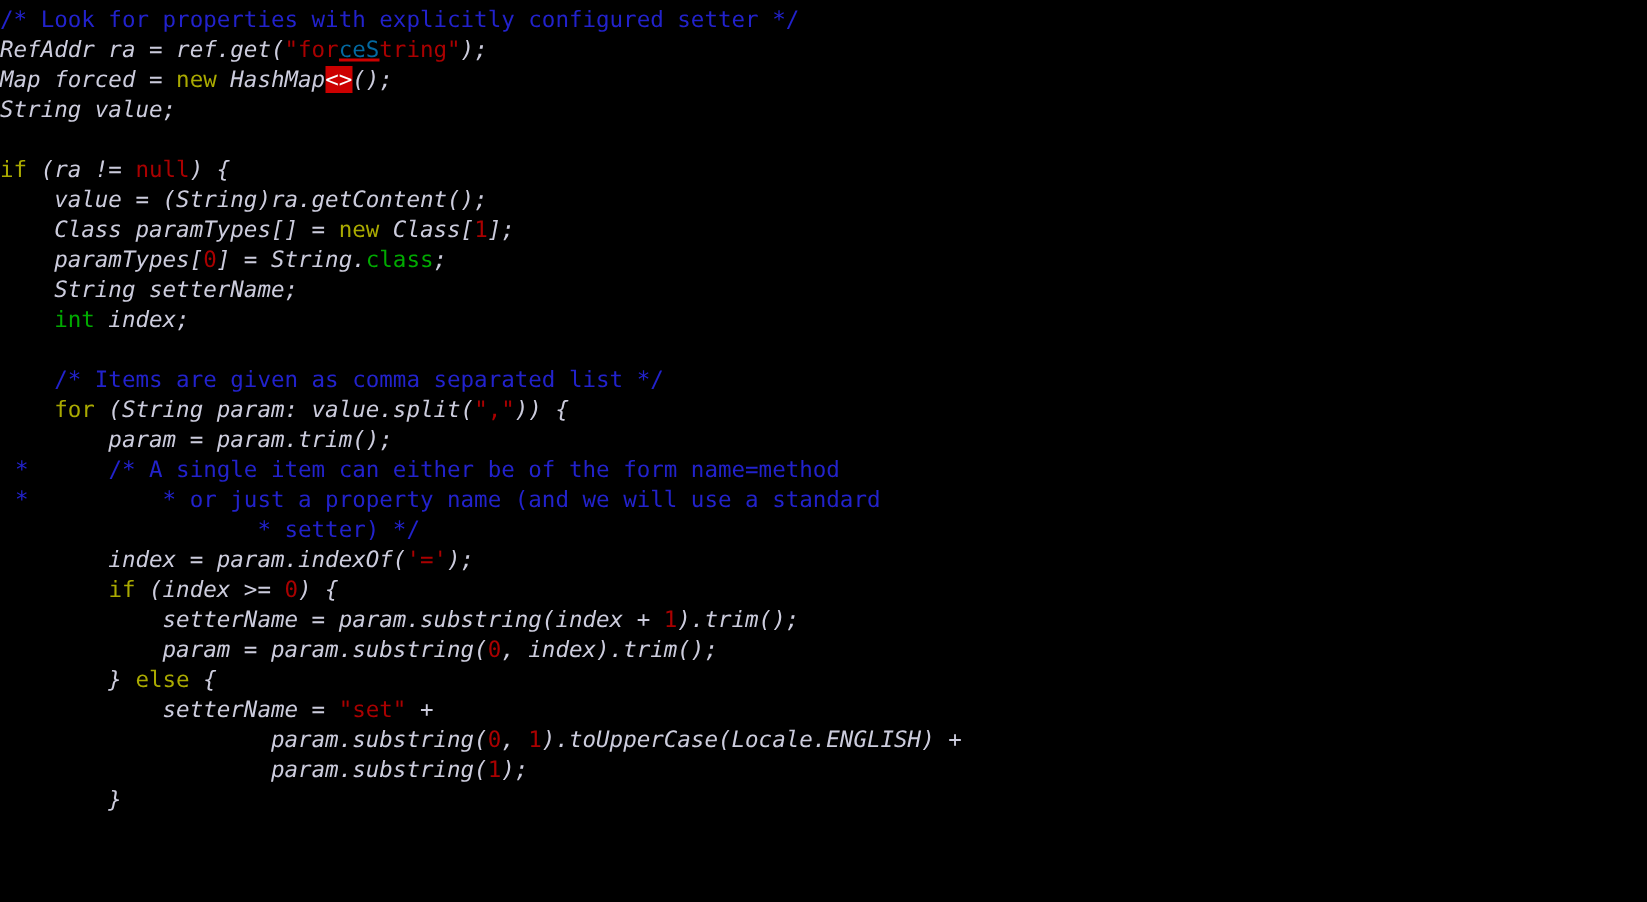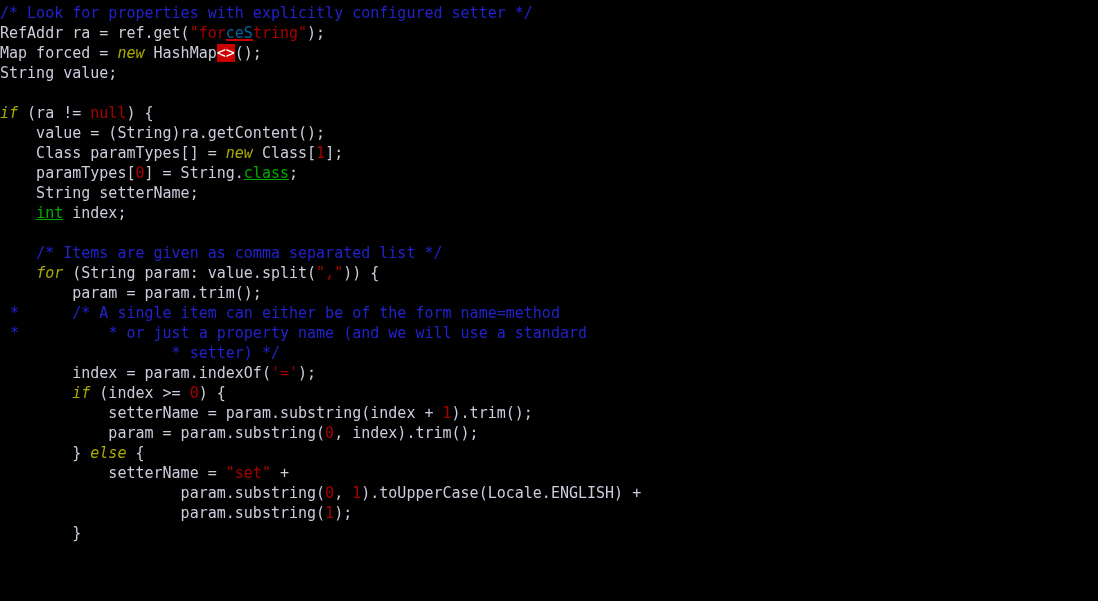--- a/index.html
+++ b/index.html
@@ -34,27 +34,27 @@
     tab-size: 4;
   }
 
   .ln {
     display: block;
     height: 20px;
     white-space: pre;
   }
 
   
-  .t-def     { color: #ccccdd; }
+  .t-def     { color: #ccccdd; font-style: italic; }
   .t-comment { color: #2222cc; }
   .t-string  { color: #aa0000; }
   .t-number  { color: #aa0000; }
   .t-char    { color: #aa0000; }
-  .t-keyword { color: #aaaa00; font-style: italic; }
-  .t-type    { color: #00aa00; text-decoration: underline; }
+  .t-keyword { color: #aaaa00; }
+  .t-type    { color: #00aa00; }
 
   
   .t-error {
     background: #cc0000;
     color: #ffffff;
   }
 
   
   .t-squiggle {
     position: relative;

